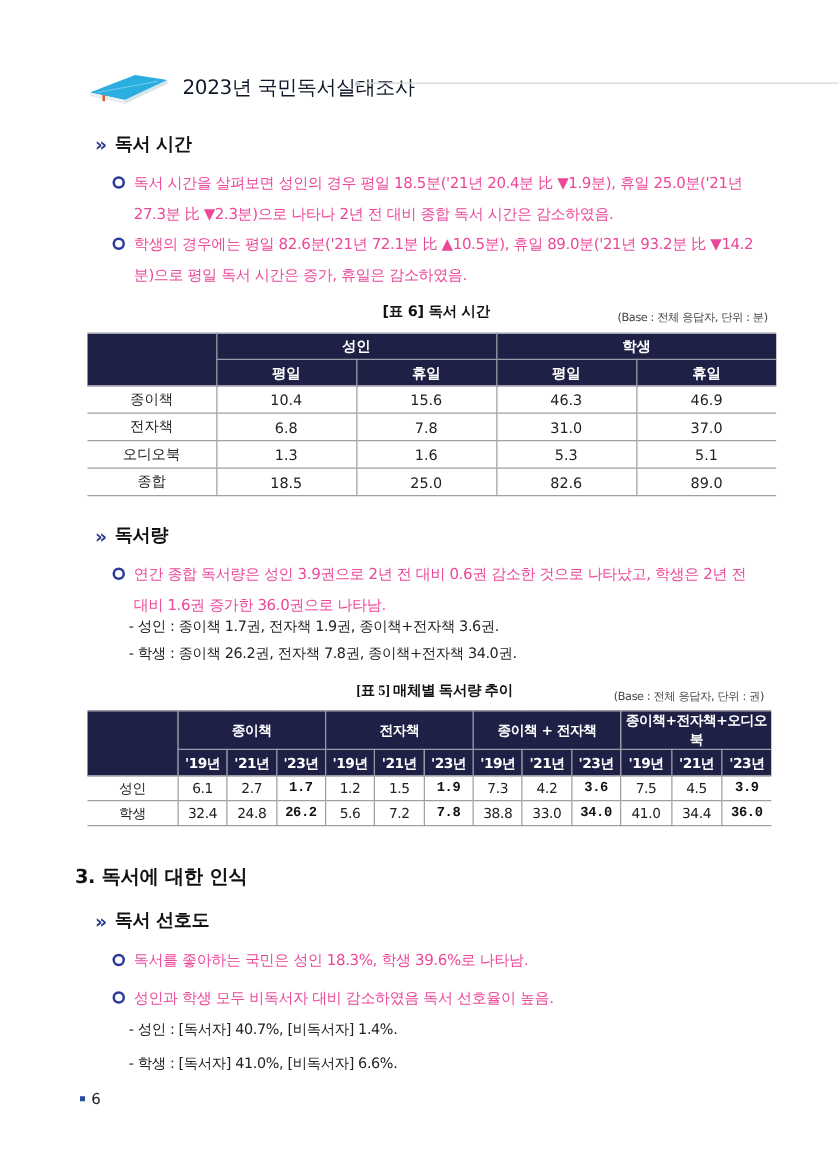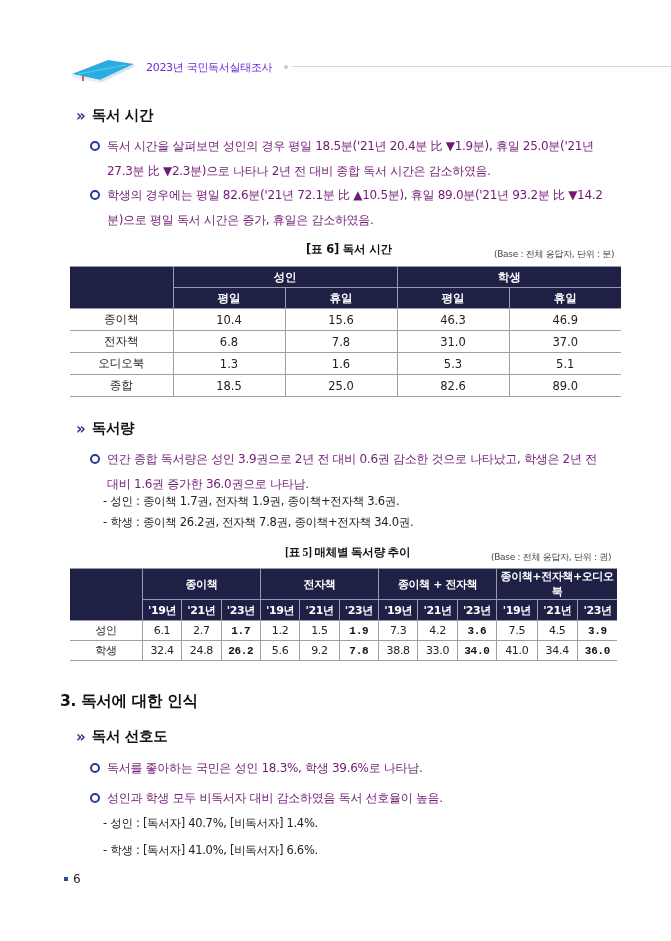--- a/index.html
+++ b/index.html
@@ -3,28 +3,28 @@
 <meta charset="utf-8">
 <style>
   html, body { margin: 0; padding: 0; background: #ffffff; }
   body {
     width: 671px; height: 941px; position: relative; overflow: hidden;
     font-family: "DejaVu Sans", "Liberation Sans", sans-serif;
     color: #222222;
   }
   .page-header { position: absolute; left: 70px; top: 50px; width: 601px; height: 40px; }
   .book-icon { position: absolute; left: 0; top: 4px; width: 66px; height: 30px; }
-  .header-title { position: absolute; left: 76px; top: 10px; font-size: 11px; color: #6d28d9; letter-spacing: -0.3px; }
+  .header-title { position: absolute; left: 76px; top: 10px; font-size: 16px; color: #0f172a; letter-spacing: -0.3px; }
   .header-dot { position: absolute; left: 214px; top: 15px; width: 4px; height: 4px; border-radius: 50%; background: #c8c8c8; }
   .header-line { position: absolute; left: 222px; right: 0; top: 16px; height: 1px; background: #d6d6d6; }
 
   .sec-head { position: absolute; left: 76px; font-size: 14.5px; font-weight: bold; color: #111; letter-spacing: -0.3px; display: flex; align-items: center; }
   .sec-head .chev { color: #2a3a8c; font-size: 15px; font-weight: bold; margin-right: 9px; letter-spacing: -3px; }
 
-  .bullet { position: absolute; left: 90px; width: 520px; font-size: 12px; line-height: 25px; letter-spacing: -0.3px; color: #701a75; }
+  .bullet { position: absolute; left: 90px; width: 520px; font-size: 12px; line-height: 25px; letter-spacing: -0.3px; color: #ec4899; }
   .bullet .o { position: absolute; left: 0; top: 7px; width: 6px; height: 6px; border: 2.5px solid #2a3a9a; border-radius: 50%; }
   .bullet .btxt { display: block; padding-left: 17px; }
   .sub { position: absolute; left: 103px; font-size: 11.5px; letter-spacing: -0.3px; color: #222; }
 
   .tbl-caption { position: absolute; font-size: 11.5px; font-weight: bold; color: #111; letter-spacing: -0.2px; }
   .tbl-base { position: absolute; font-size: 9px; color: #444; letter-spacing: -0.3px; }
 
   table { position: absolute; border-collapse: collapse; table-layout: fixed; }
   th { background: #1f2045; color: #ffffff; font-weight: bold; border: 1px solid #9a9aa8; padding: 0; }
   td { border: 1px solid #a0a0a0; text-align: center; padding: 0; color: #222; }
@@ -194,21 +194,21 @@
       <td>7.5</td>
       <td>4.5</td>
       <td class="b">3.9</td>
     </tr>
     <tr>
       <td>학생</td>
       <td>32.4</td>
       <td>24.8</td>
       <td class="b">26.2</td>
       <td>5.6</td>
-      <td>9.2</td>
+      <td>7.2</td>
       <td class="b">7.8</td>
       <td>38.8</td>
       <td>33.0</td>
       <td class="b">34.0</td>
       <td>41.0</td>
       <td>34.4</td>
       <td class="b">36.0</td>
     </tr>
   </tbody>
 </table>

